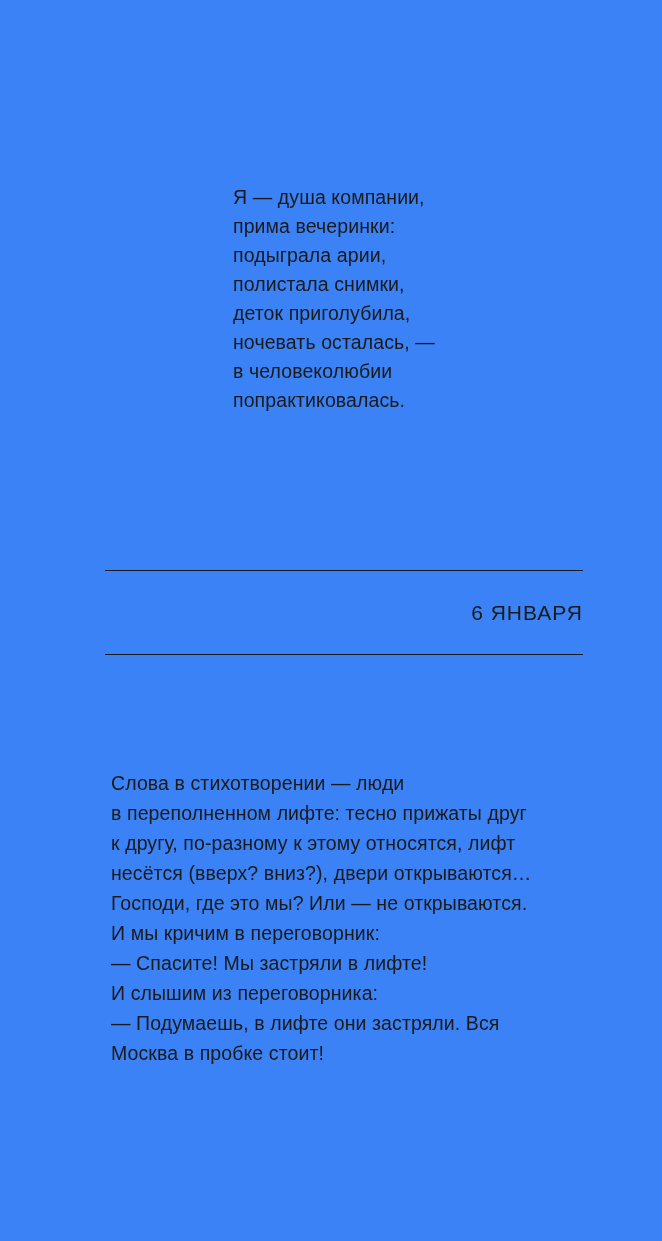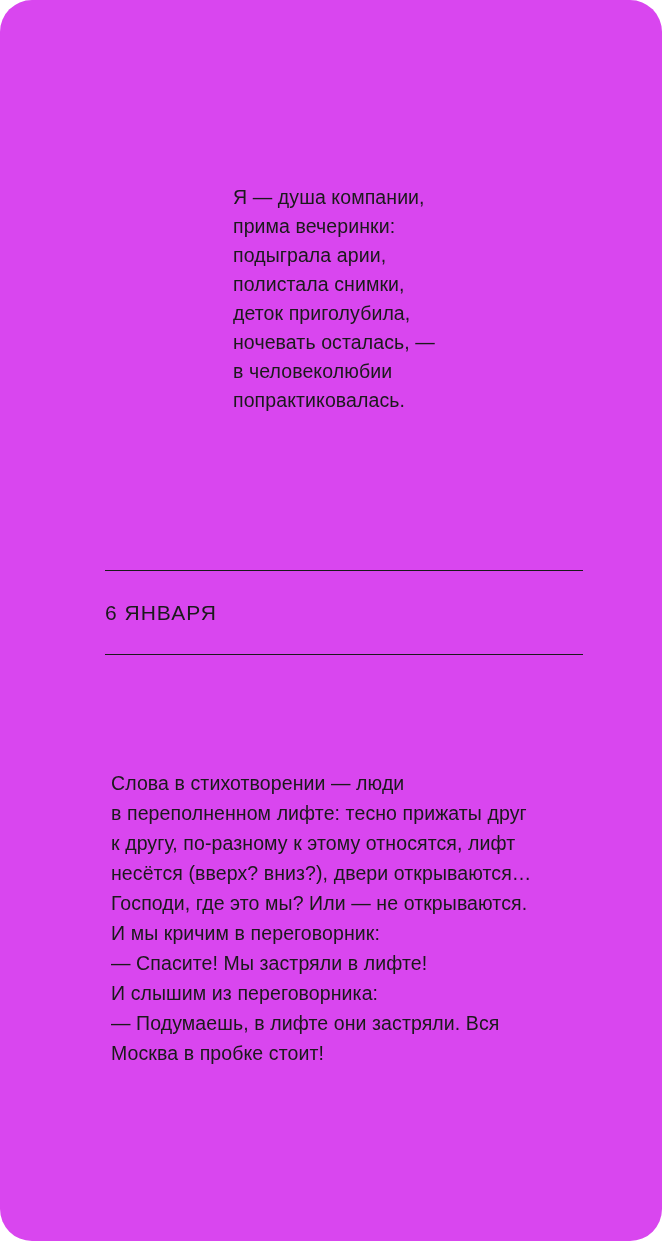--- a/index.html
+++ b/index.html
@@ -11,22 +11,21 @@
     height: 1241px;
     background: #ffffff;
     position: relative;
     font-family: "Liberation Sans", "DejaVu Sans", sans-serif;
     color: #1a1a1a;
     -webkit-font-smoothing: antialiased;
   }
   .page {
     position: absolute;
     inset: 0;
-    background: #d946ef;
-    border-radius: 32px;
+    background: #3b82f6;
   }
   .poem {
     position: absolute;
     left: 233px;
     top: 183px;
     font-size: 19.5px;
     line-height: 29px;
     white-space: pre-line;
     letter-spacing: 0.1px;
   }
@@ -36,21 +35,21 @@
     top: 570px;
     width: 478px;
   }
   .rule {
     border: none;
     border-top: 1.5px solid #1a1a1a;
     margin: 0;
     width: 100%;
   }
   .chapter-title {
-    text-align: left;
+    text-align: right;
     font-size: 21px;
     letter-spacing: 1px;
     padding: 31px 0 30px 0;
     line-height: 22px;
   }
   .prose {
     position: absolute;
     left: 111px;
     top: 768px;
     width: 485px;

